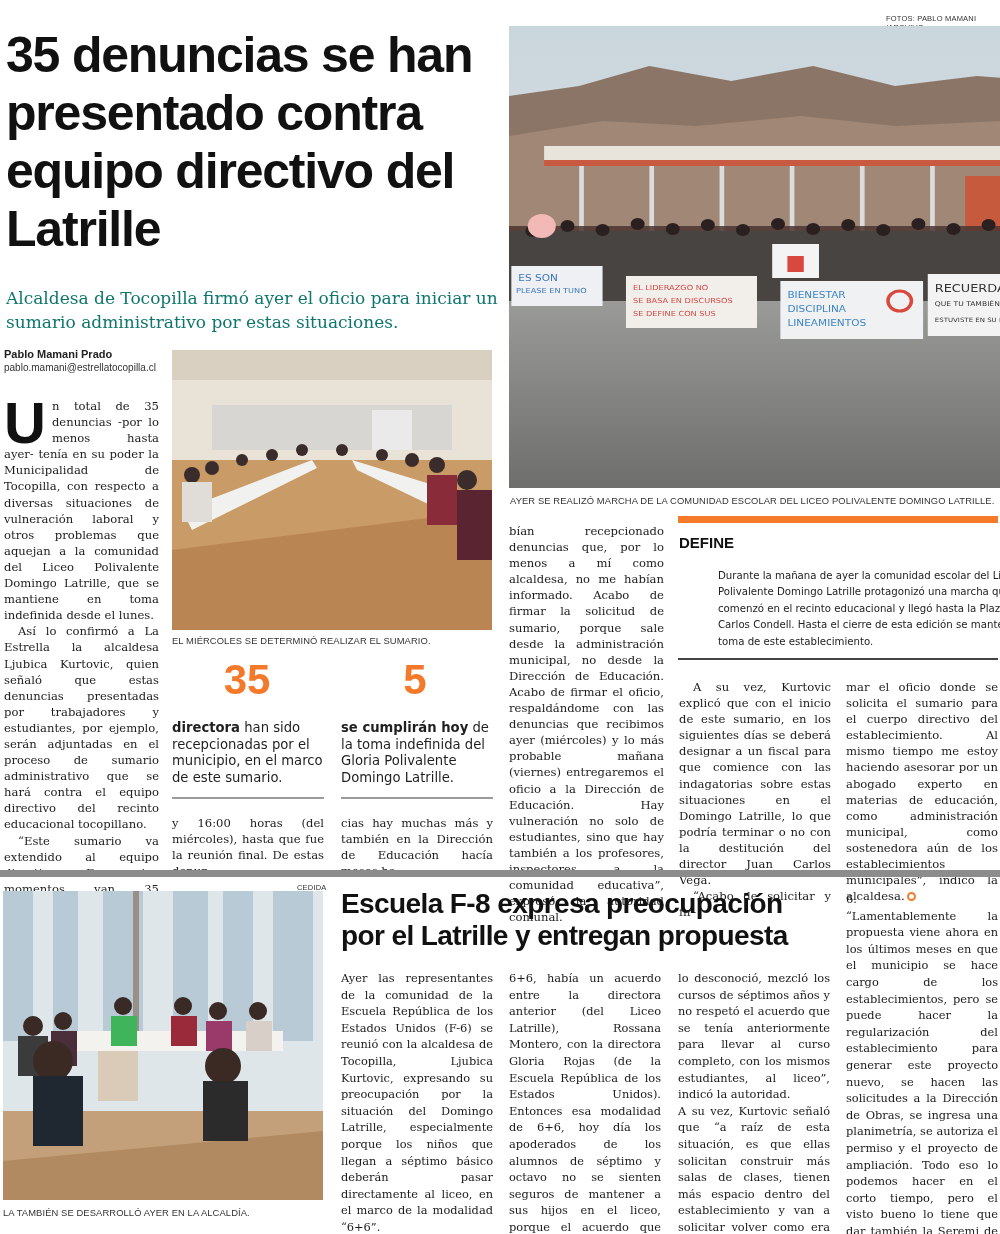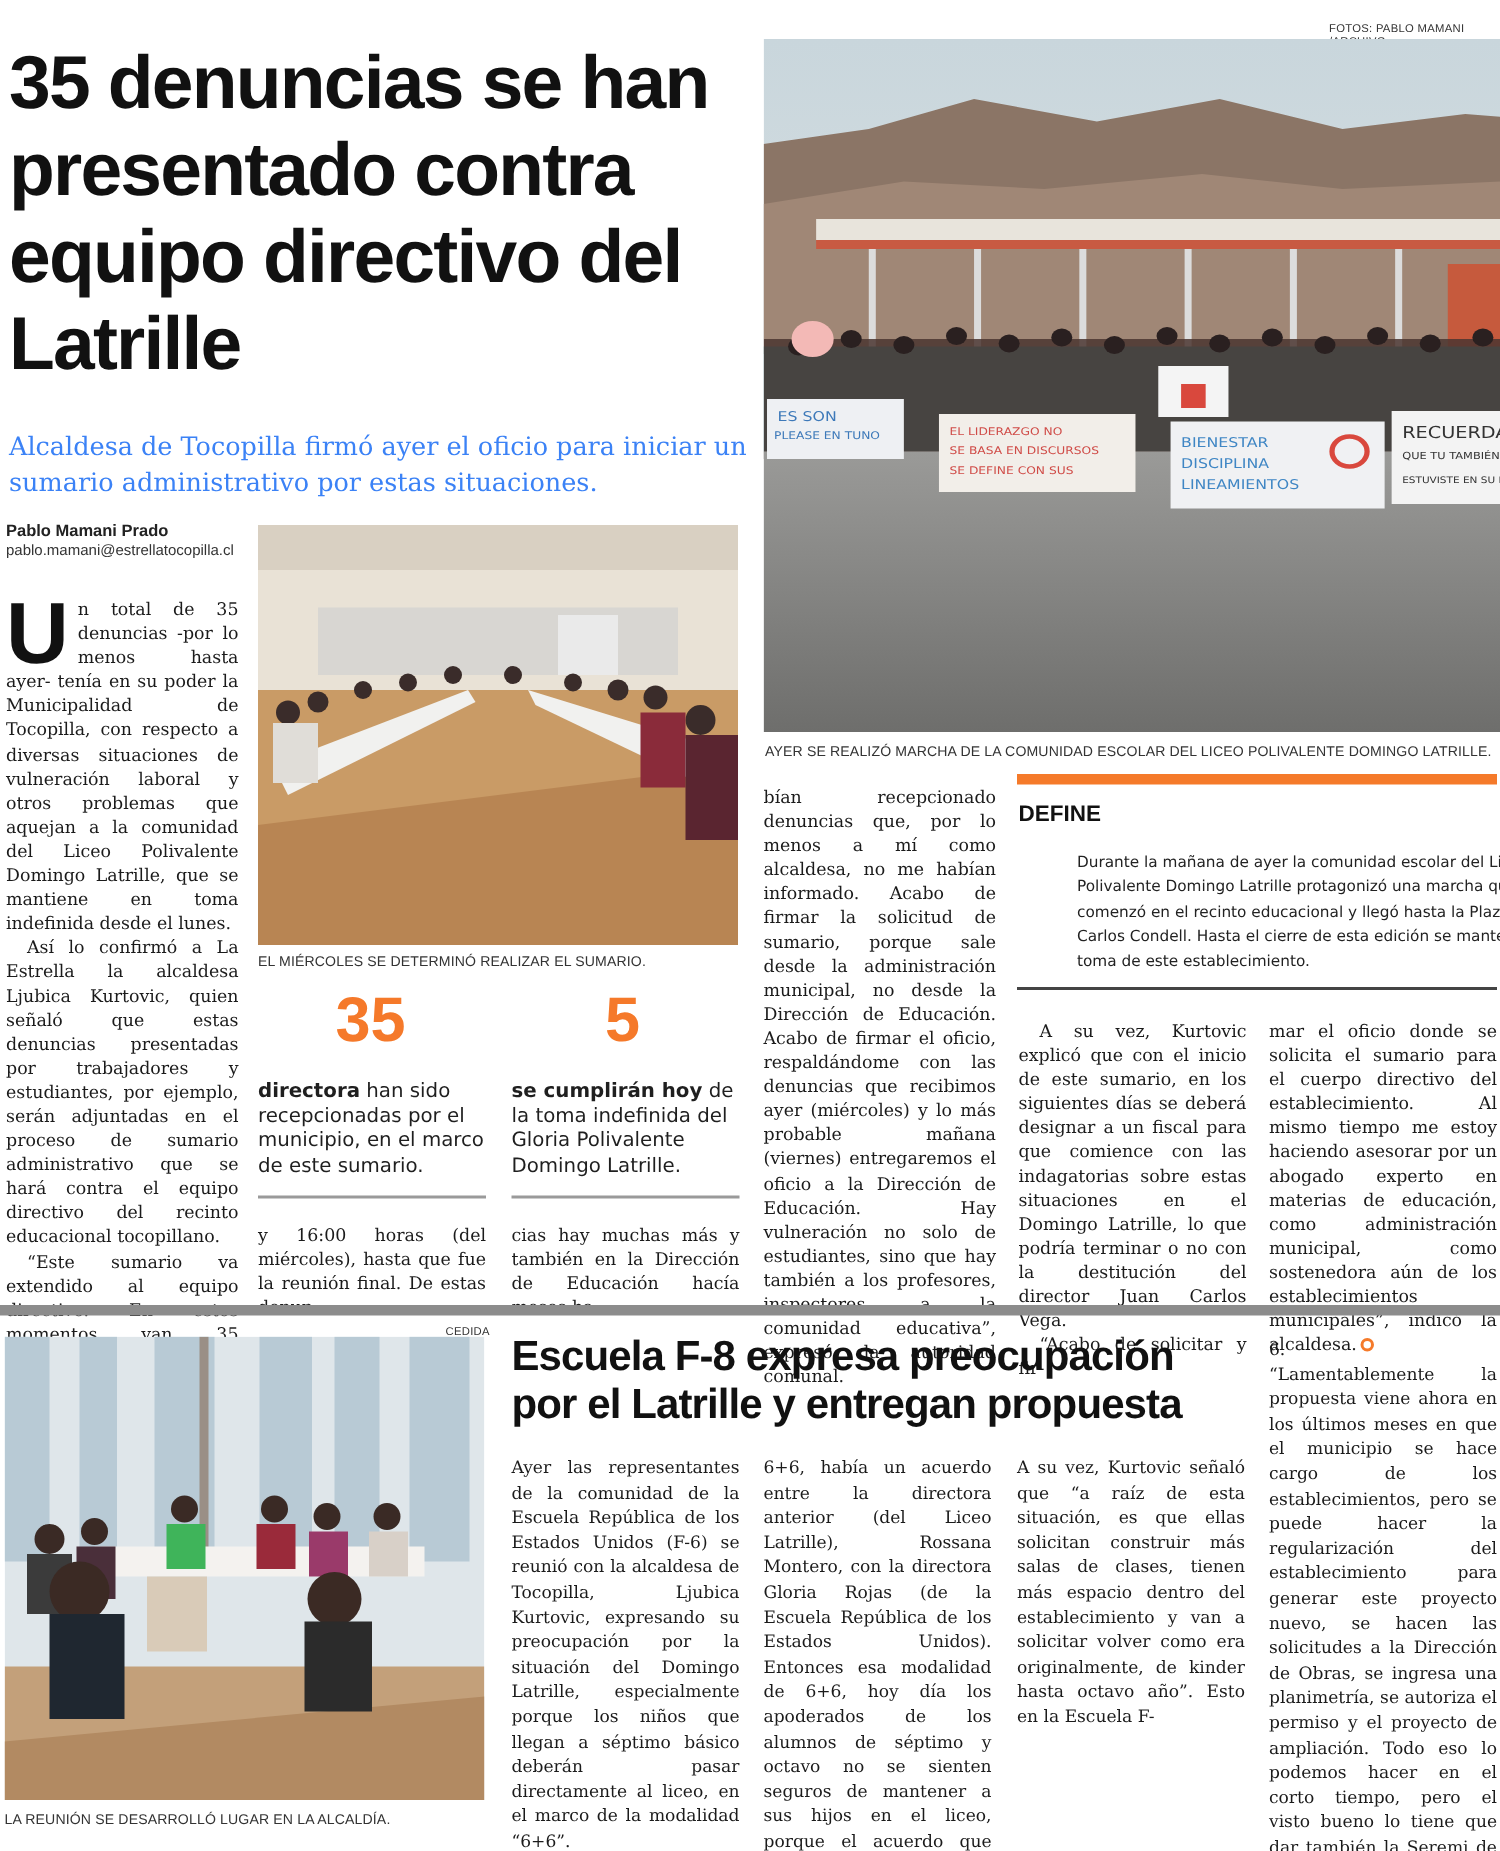--- a/index.html
+++ b/index.html
@@ -3,21 +3,21 @@
 <meta charset="utf-8">
 <style>
   * { box-sizing: border-box; margin: 0; padding: 0; }
   html, body { width: 1000px; height: 1234px; background: #ffffff; overflow: hidden; }
   body { position: relative; font-family: "DejaVu Serif", serif; color: #1a1a1a; }
 
   .abs { position: absolute; }
 
   
   .headline { left: 6px; top: 26px; width: 495px; font-family: "Liberation Sans", sans-serif; font-weight: 700; font-size: 50px; line-height: 58px; letter-spacing: -1.2px; color: #111; }
-  .deck { left: 6px; top: 286px; width: 495px; font-family: "DejaVu Serif", serif; font-size: 17px; line-height: 24px; color: #3b82f6; }
+  .deck { left: 6px; top: 286px; width: 495px; font-family: "DejaVu Serif", serif; font-size: 17px; line-height: 24px; color: #0f766e; }
   .byline-name { left: 4px; top: 348px; font-family: "Liberation Sans", sans-serif; font-weight: 700; font-size: 11px; color: #222; }
   .byline-email { left: 4px; top: 362px; font-family: "Liberation Sans", sans-serif; font-size: 10px; color: #333; }
 
   
   .col { font-family: "DejaVu Serif", serif; font-size: 11.6px; line-height: 16.1px; text-align: justify; hyphens: auto; color: #1b1b1b; }
   .col p { text-indent: 14px; }
   .col p.noindent { text-indent: 0; }
   .dropcap { float: left; font-family: "Liberation Sans", sans-serif; font-weight: 700; font-size: 58px; line-height: 46px; margin: 2px 6px 0 0; color: #111; }
 
   .caption { font-family: "Liberation Sans", sans-serif; font-size: 9.4px; color: #333; letter-spacing: 0.1px; }
@@ -241,30 +241,31 @@
         <rect x="203" y="130" width="26" height="30" fill="#9a3a6a"></rect>
       <circle cx="255" cy="120" r="9" fill="#3a2a25"></circle>
         <rect x="243" y="130" width="26" height="30" fill="#d8d0c8"></rect>
       <circle cx="50" cy="170" r="20" fill="#3b2a24"></circle>
         <rect x="30" y="185" width="50" height="70" fill="#1f2730"></rect>
       <circle cx="220" cy="175" r="18" fill="#3b2a24"></circle>
         <rect x="200" y="190" width="45" height="60" fill="#2b2b2b"></rect>
     </g>
   </svg>
 </div>
-<div class="abs caption" style="left:3px; top:1207px;">LA REUNIÓN SE DESARROLLÓ LUGAR EN LA ALCALDÍA.</div>
+<div class="abs caption" style="left:3px; top:1207px;">LA TAMBIÉN SE DESARROLLÓ AYER EN LA ALCALDÍA.</div>
 
 <h2 class="abs subhead" style="left:341px; top:888px; width:480px;">Escuela F-8 expresa preocupación por el Latrille y entregan propuesta</h2>
 
 <div class="abs col2" style="left:341px; top:970px; width:152px;">
   <p>Ayer las representantes de la comunidad de la Escuela República de los Estados Unidos (F-6) se reunió con la alcaldesa de Tocopilla, Ljubica Kurtovic, expresando su preocupación por la situación del Domingo Latrille, especialmente porque los niños que llegan a séptimo básico deberán pasar directamente al liceo, en el marco de la modalidad “6+6”.</p>
 
 </div>
 <div class="abs col2" style="left:509px; top:970px; width:152px;">
   <p>6+6, había un acuerdo entre la directora anterior (del Liceo Latrille), Rossana Montero, con la directora Gloria Rojas (de la Escuela República de los Estados Unidos). Entonces esa modalidad de 6+6, hoy día los apoderados de los alumnos de séptimo y octavo no se sienten seguros de mantener a sus hijos en el liceo, porque el acuerdo que tenían entre las directoras, este director Vega (actual representante directivo del Latrille) lo desconoció. Y como</p>
 </div>
 <div class="abs col2" style="left:678px; top:970px; width:152px;">
+  <p>lo desconoció, mezcló los cursos de séptimos años y no respetó el acuerdo que se tenía anteriormente para llevar al curso completo, con los mismos estudiantes, al liceo”, indicó la autoridad.</p>
   <p>A su vez, Kurtovic señaló que “a raíz de esta situación, es que ellas solicitan construir más salas de clases, tienen más espacio dentro del establecimiento y van a solicitar volver como era originalmente, de kinder hasta octavo año”. Esto en la Escuela F-</p>
 </div>
 <div class="abs col2" style="left:846px; top:891px; width:152px;">
   <p>6.</p>
   <p><span>“Lamentablemente la propuesta viene ahora en los últimos meses en que el municipio se hace cargo de los establecimientos, pero se puede hacer la regularización del establecimiento para generar este proyecto nuevo, se hacen las solicitudes a la Dirección de Obras, se ingresa una planimetría, se autoriza el permiso y el proyecto de ampliación. Todo eso lo podemos hacer en el corto tiempo, pero el visto bueno lo tiene que dar también la Seremi de Educación y ahí es donde hay un obstáculo en el tiempo que se demora, en entregar el visto bueno”, concluyó.</span></p>
 </div>
 
 </body></html>

